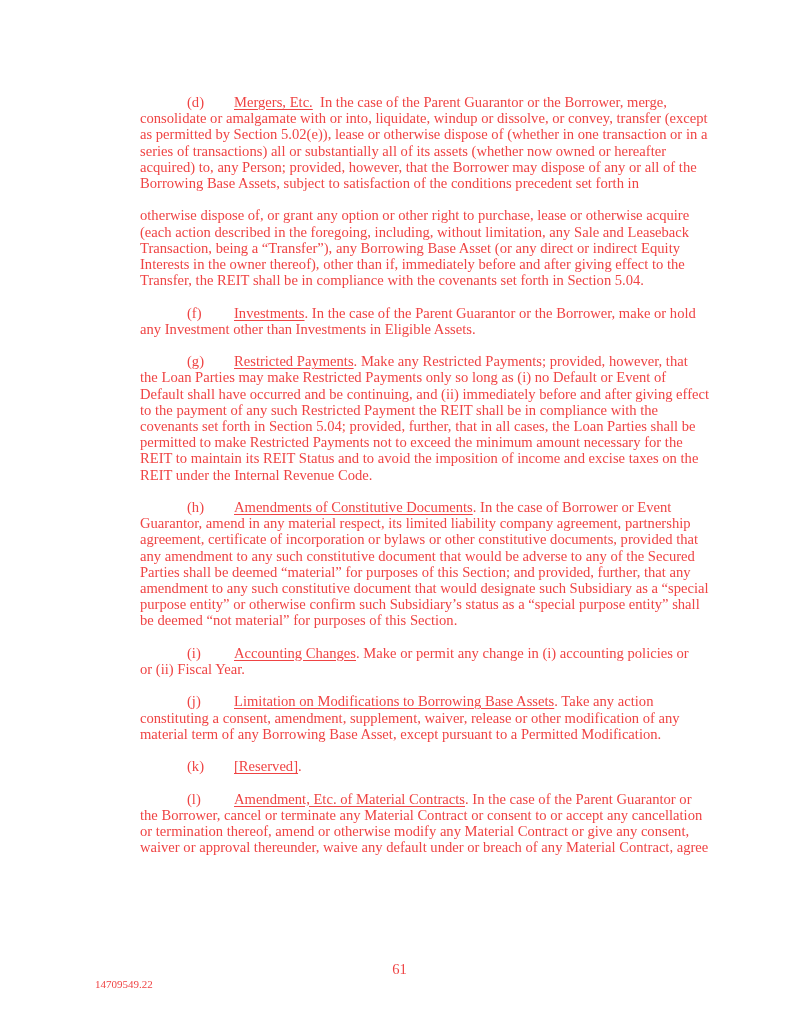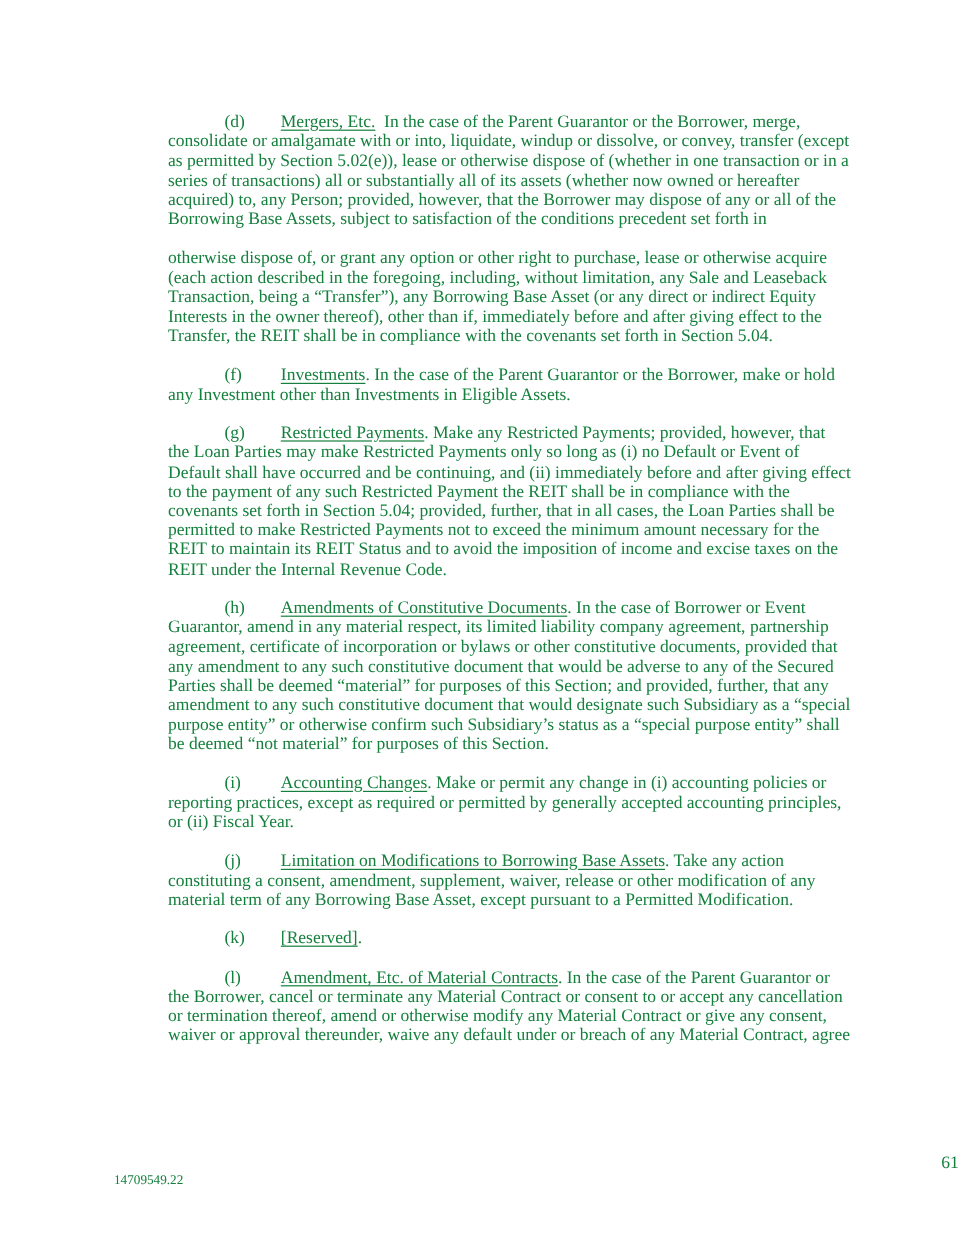--- a/index.html
+++ b/index.html
@@ -1,34 +1,34 @@
 <!DOCTYPE html>
 <html><head>
   <meta charset="utf-8">
   <style>
     html, body { margin: 0; padding: 0; background: #ffffff; }
     body { width: 799px; height: 1034px; position: relative; overflow: hidden; }
     .page {
       position: absolute; left: 0; top: 0; width: 721px; height: 1034px;
-      background: #ffffff; color: #15803d;
+      background: #ffffff; color: #ef4444;
       font-family: "Liberation Serif", serif;
       padding-left: 12px;
     }
     .body-text {
       position: absolute; left: 140px; top: 94px; width: 560px;
       font-size: 14.6px; line-height: 16.2px;
     }
     .para { margin: 0 0 16.2px 0; text-align: left; white-space: normal; }
     .line { display: block; white-space: nowrap; }
     .lbl { display: inline-block; width: 47px; margin-left: 47px; }
     .hd { text-decoration: underline; text-underline-offset: 2px; }
     b { font-weight: normal; }
     .page-number {
       position: absolute; left: 0; width: 799px; top: 961px;
-      text-align: right; font-size: 14.6px;
+      text-align: center; font-size: 14.6px;
     }
     .doc-id {
       position: absolute; left: 95px; top: 978px; font-size: 11px;
     }
   </style>
 </head>
 <body>
 
 <div class="page">
   <div class="body-text">
@@ -72,21 +72,20 @@
       <span class="line">agreement, certificate of incorporation or bylaws or other constitutive documents, provided that</span>
       <span class="line">any amendment to any such constitutive document that would be adverse to any of the Secured</span>
       <span class="line">Parties shall be deemed “material” for purposes of this Section; and provided, further, that any</span>
       <span class="line">amendment to any such constitutive document that would designate such Subsidiary as a “special</span>
       <span class="line">purpose entity” or otherwise confirm such Subsidiary’s status as a “special purpose entity” shall</span>
       <span class="line">be deemed “not material” for purposes of this Section.</span>
     </p>
 
     <p class="para">
       <span class="line"><span class="lbl">(i)</span><span class="hd">Accounting Changes</span><span>.  Make or permit any change in (i) accounting policies or</span></span>
-      <span class="line">reporting practices, except as required or permitted by generally accepted accounting principles,</span>
       <span class="line">or (ii) Fiscal Year.</span>
     </p>
 
     <p class="para">
       <span class="line"><span class="lbl">(j)</span><span class="hd">Limitation on Modifications to Borrowing Base Assets</span><span>.  Take any action</span></span>
       <span class="line">constituting a consent, amendment, supplement, waiver, release or other modification of any</span>
       <span class="line">material term of any Borrowing Base Asset, except pursuant to a Permitted Modification.</span>
     </p>
 
     <p class="para">

